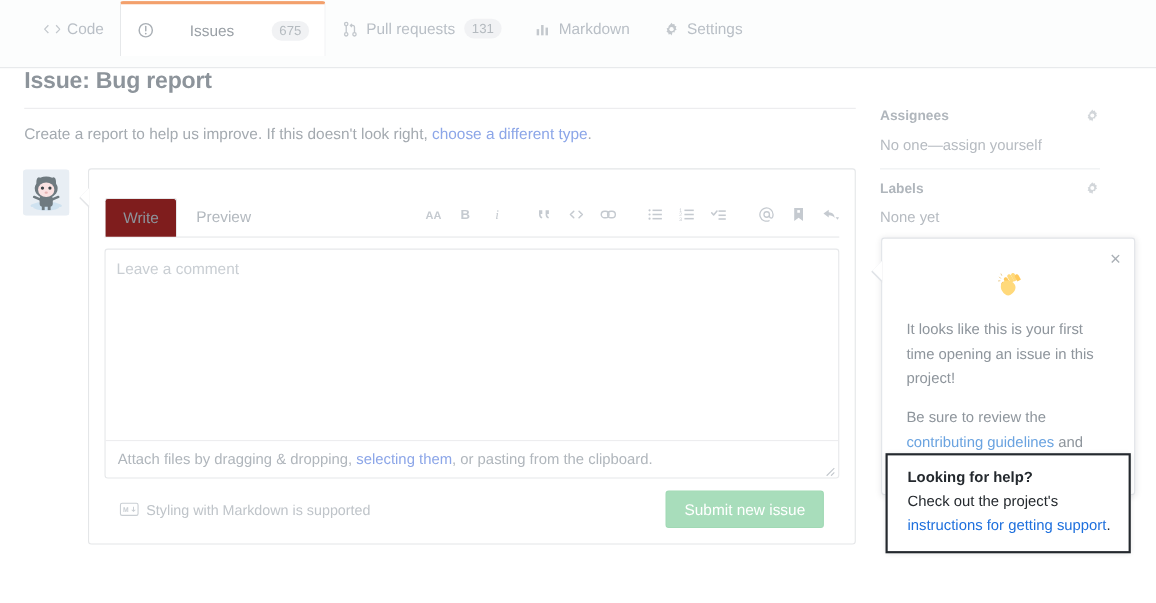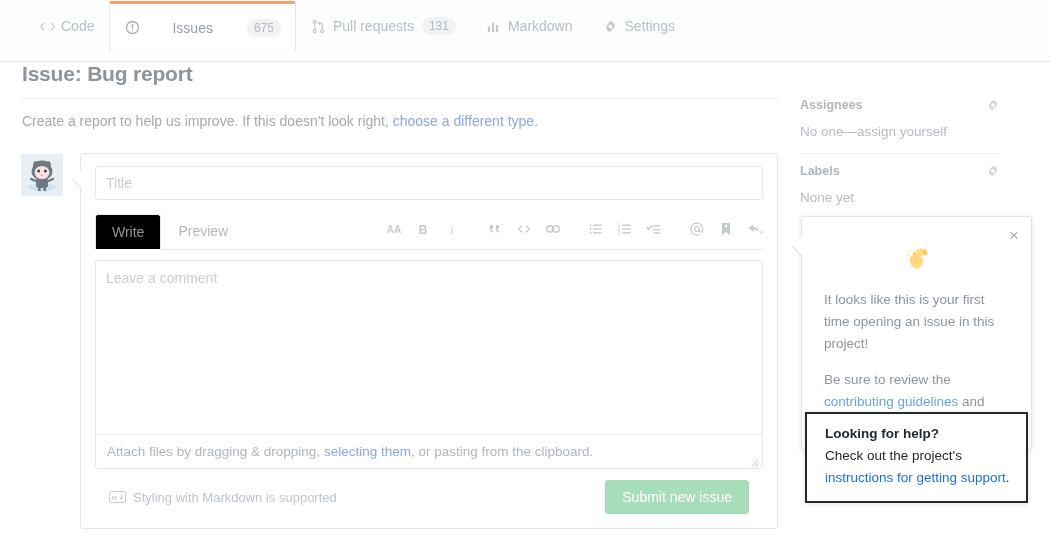--- a/index.html
+++ b/index.html
@@ -168,21 +168,21 @@
     height: 36px;
     line-height: 35px;
     font-size: 14px;
     color: #b3b9bf;
     border: 1px solid transparent;
     border-bottom: none;
     cursor: pointer;
   }
   .wtab.active {
     color: #8d949b;
-    background: #000000;
+    background: #7f1d1d;
     border-color: #e6e8ea;
     border-radius: 3px 3px 0 0;
     margin-bottom: -1px;
     border-bottom: 1px solid #ffffff;
   }
 
   .md-toolbar {
     display: flex;
     align-items: center;
     height: 36px;
@@ -469,21 +469,20 @@
     <ellipse cx="21" cy="21.2" rx="1.5" ry="1" fill="#e8b3b3"></ellipse>
   </svg>
 </div>
 
 <div class="form-box">
   <span class="form-caret-out"></span>
   <span class="form-caret-in"></span>
 
   <div class="form-inner">
 
-    <input class="title-input" type="text" placeholder="Title" style="">
 
     <div class="tabs-row">
       <div class="write-tabs">
         <div class="wtab active">Write</div>
         <div class="wtab">Preview</div>
       </div>
 
       <div class="md-toolbar">
         <div class="md-group">
           <span class="md-btn">

